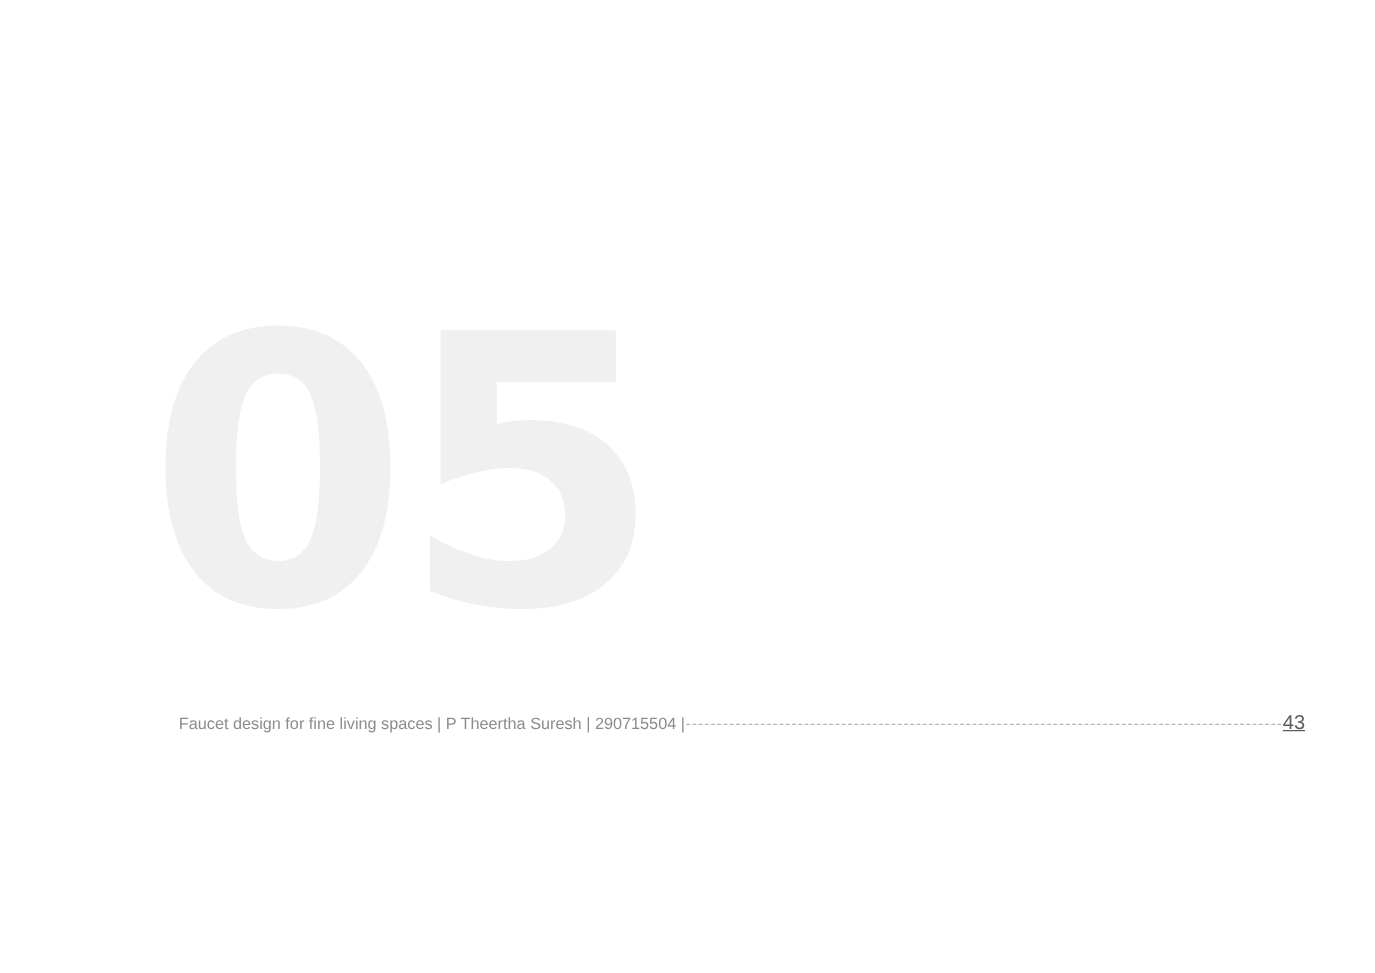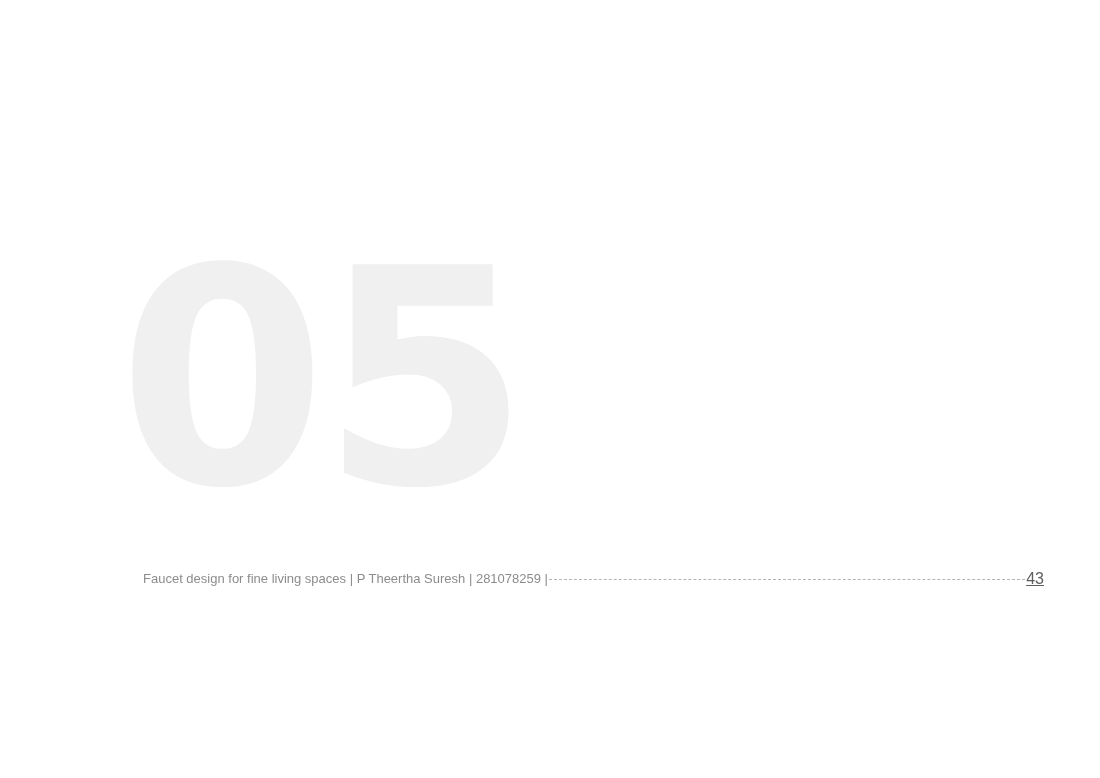--- a/index.html
+++ b/index.html
@@ -113,18 +113,18 @@
 
 <div class="page">
 
   <div class="section-number">05</div>
 
   <div class="content-block">
 
   </div>
 
   <div class="footer">
-    <span class="footer-text">Faucet design for fine living spaces | P Theertha Suresh | 281078259 |</span>
+    <span class="footer-text">Faucet design for fine living spaces | P Theertha Suresh | 290715504 |</span>
     <span class="footer-rule"></span>
     <span class="page-number">43</span>
   </div>
 
 </div>
 
 </body></html>

